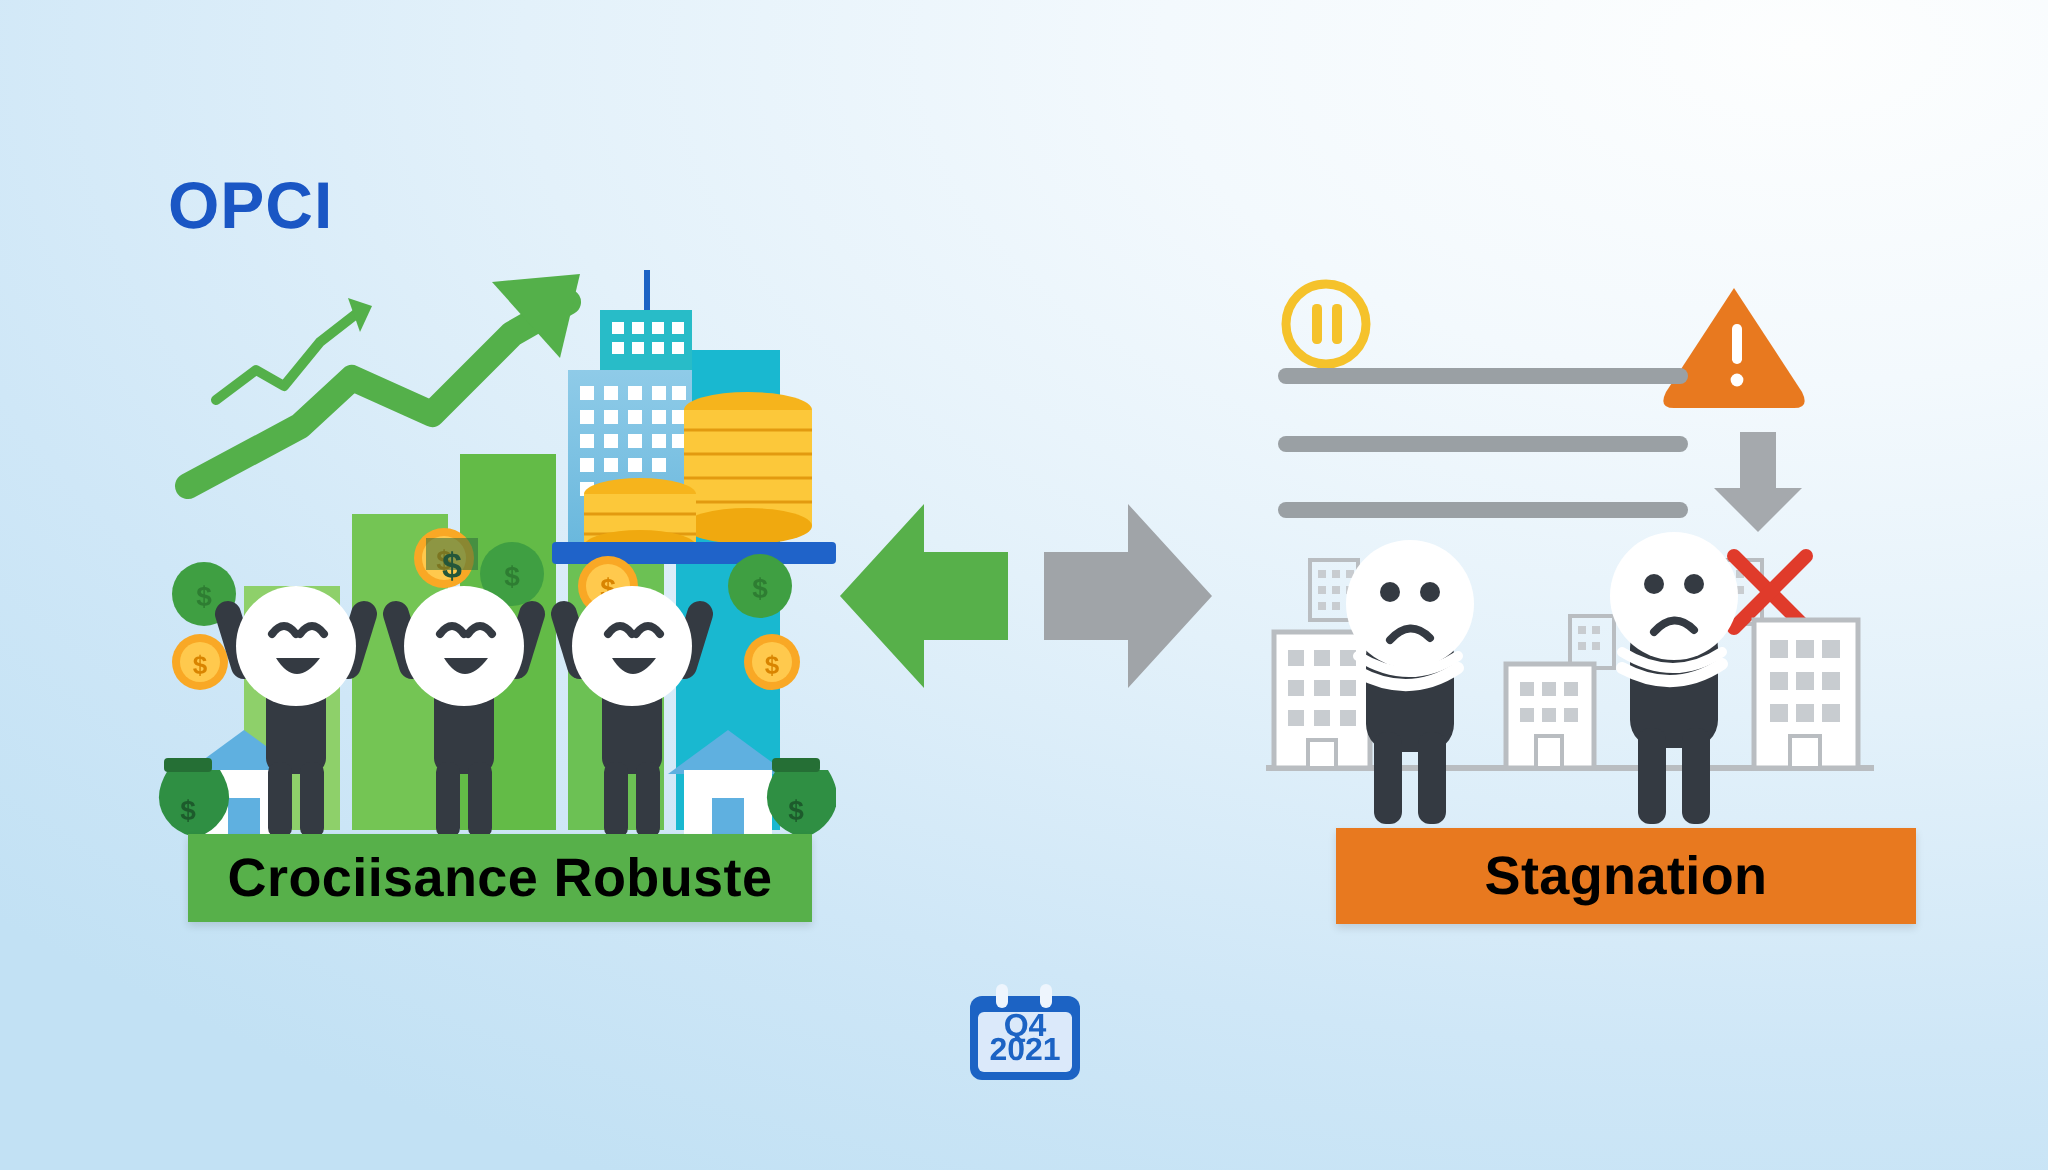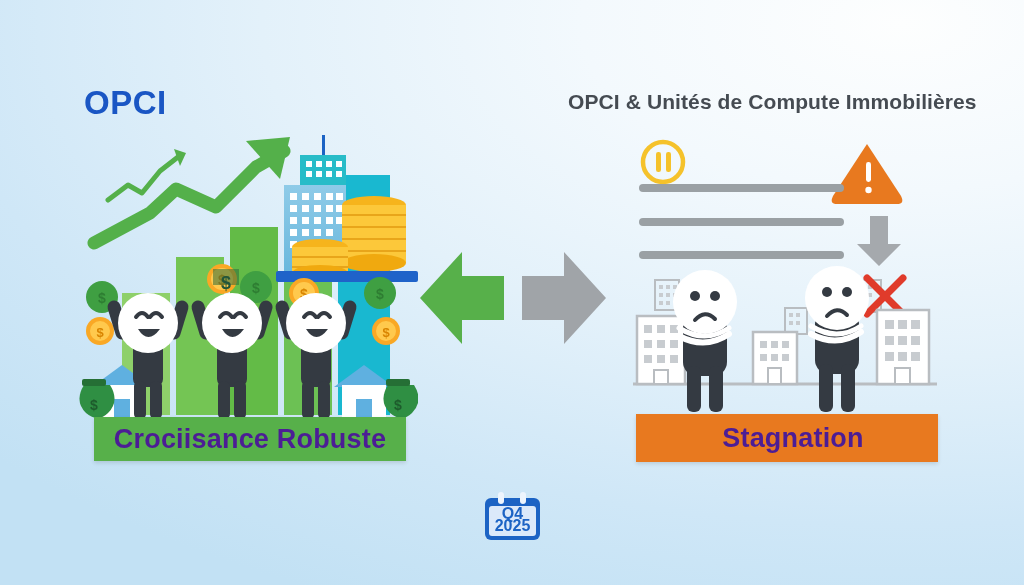--- a/index.html
+++ b/index.html
@@ -35,36 +35,35 @@
     color: #454b52;
     letter-spacing: 0.1px;
     white-space: nowrap;
   }
   
   .banner {
     position: absolute;
     display: flex;
     align-items: center;
     justify-content: center;
-    color: #4c1d95;
+    color: #000000;
     font-weight: bold;
     font-size: 27px;
     letter-spacing: 0.2px;
     box-shadow: 0 2px 4px rgba(0,0,0,0.12);
   }
   .banner-green {
     left: 94px; top: 417px;
     width: 312px; height: 44px;
     background: #57b04a;
   }
   .banner-orange {
-    left: 636px; top: 414px;
+    left: 668px; top: 414px;
     width: 290px; height: 48px;
     background: #e8791f;
-    padding-left: 12px;
   }
   
   .calendar {
     position: absolute;
     left: 485px; top: 492px;
     width: 55px; height: 48px;
   }
   .cal-body {
     position: absolute;
     left: 0; top: 6px;
@@ -108,21 +107,20 @@
   .scene-left { position: absolute; left: 78px; top: 135px; width: 340px; height: 280px; }
   .scene-right { position: absolute; left: 625px; top: 138px; width: 320px; height: 275px; }
 </style>
 </head>
 <body>
 
 <div id="canvas">
 
   <div class="title-left">OPCI</div>
 
-  <div class="title-right">OPCI &amp; Unités de Compute Immobilières</div>
 
   <div class="scene-left">
     <svg width="340" height="285" viewBox="0 0 340 285">
       <defs>
         <linearGradient id="bldgGrad" x1="0" y1="0" x2="0" y2="1">
           <stop offset="0%" stop-color="#8fcbe8"></stop>
           <stop offset="100%" stop-color="#6ab8dd"></stop>
         </linearGradient>
       </defs>
 
@@ -464,17 +462,17 @@
 
   <div class="banner banner-orange">Stagnation</div>
 
   <div class="calendar">
     <div class="cal-body"></div>
     <div class="cal-inner"></div>
     <div class="cal-ring r1"></div>
     <div class="cal-ring r2"></div>
     <div class="cal-text">
       <div>Q4</div>
-      <div>2025</div>
+      <div>2021</div>
     </div>
   </div>
 
 </div>
 
 </body></html>

